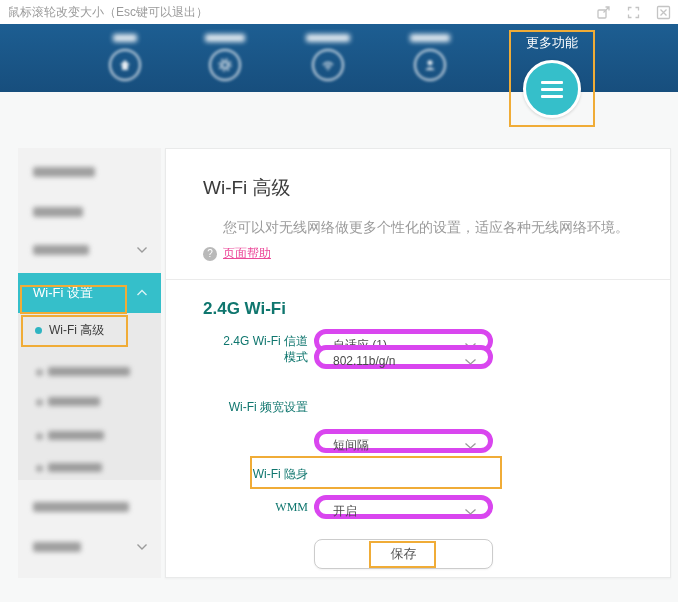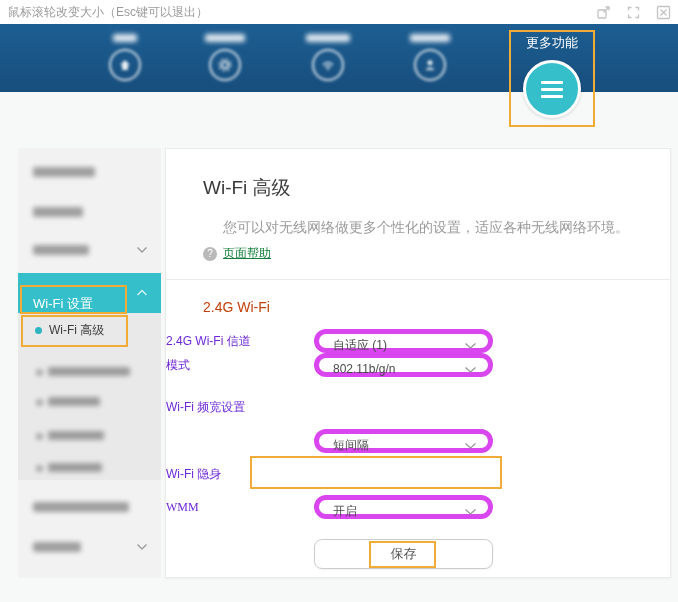--- a/index.html
+++ b/index.html
@@ -28,39 +28,39 @@
   .more-label { color:#ffffff; font-size:13px; line-height:16px; margin-top:5px; }
   .more-circle { width:58px; height:58px; margin:9px auto 0; background:#35bfca; border:3px solid #ffffff;
     border-radius:50%; display:flex; flex-direction:column; align-items:center; justify-content:center; gap:4px;
     box-shadow:0 1px 3px rgba(0,0,0,.15); cursor:pointer; }
   .ham-bar { width:22px; height:3px; background:#ffffff; border-radius:1px; }
   
   .sidebar { position:absolute; left:18px; top:148px; width:143px; height:430px; background:#f2f2f2; }
   .bbar { position:absolute; height:10px; background:#7b7b7b; border-radius:2px; filter:blur(2.6px); opacity:.7; }
   .side-chev { position:absolute; width:12px; height:8px; }
   .side-row-active-parent { position:absolute; left:0; top:125px; width:143px; height:40px; background:#35bfca; }
-  .side-row-active-parent .lbl { position:absolute; left:15px; top:0; line-height:40px; font-size:13px; color:#ffffff;margin-top:11px; }
+  .side-row-active-parent .lbl { position:absolute; left:15px; top:0; line-height:40px; font-size:13px; color:#ffffff; }
   .submenu { position:absolute; left:0; top:165px; width:143px; height:167px; background:#e9e9e9; }
   .sub-active { position:absolute; left:0; top:0; width:143px; height:34px; cursor:pointer; }
   .sub-dot { position:absolute; left:17px; top:14px; width:7px; height:7px; border-radius:50%; background:#2fb4c2; }
   .sub-active .lbl { position:absolute; left:31px; top:0; line-height:34px; font-size:12px; color:#3c3c3c; }
   .sub-tick { position:absolute; width:7px; height:7px; background:#9a9a9a; border-radius:1px; filter:blur(2.2px); opacity:.7; }
   
   .main { position:absolute; left:165px; top:148px; width:506px; height:430px; background:#ffffff;
     border:1px solid #e9eaea; box-shadow:0 1px 2px rgba(0,0,0,.04); }
   .page-title { position:absolute; left:37px; top:26px; font-size:19px; color:#3a3a3a; }
   .page-desc { position:absolute; left:37px; top:70px; font-size:14px; color:#9b9b9b;margin-left:20px; }
   .help-link { position:absolute; left:37px; top:96px; display:flex; align-items:center; gap:6px; cursor:pointer; }
   .help-icon { width:14px; height:14px; border-radius:50%; background:#b9b9b9; color:#ffffff; font-size:10px;
     line-height:14px; text-align:center; }
-  .help-text { font-size:12px; color:#15803d; text-decoration:underline; }
+  .help-text { font-size:12px; color:#ec4899; text-decoration:underline; }
   .divider { position:absolute; left:0; top:130px; width:100%; height:1px; background:#ebebeb; }
-  .section-title { position:absolute; left:37px; top:150px; font-size:14px; font-weight:normal; color:#c2410c; }
+  .section-title { position:absolute; left:37px; top:150px; font-size:17px; font-weight:bold; color:#0f766e; }
   .form-row { position:absolute; left:0; width:506px; height:24px; }
-  .form-label { position:absolute; left:0; width:142px; line-height:24px; font-size:12px; color:#6d28d9; }
+  .form-label { position:absolute; left:0; width:142px; text-align:right; line-height:24px; font-size:12px; color:#0f766e; }
   .dropdown { position:absolute; left:148px; top:0; width:179px; height:24px; background:#ffffff;
     border:5px solid #d946ef; border-radius:12px; cursor:pointer; }
   .dropdown .val { position:absolute; left:14px; top:0; line-height:22px; font-size:12px; color:#4a4a4a; }
   .dropdown .chev { position:absolute; right:11px; top:8px; }
   .save-btn { position:absolute; left:148px; top:390px; width:179px; height:30px; background:#ffffff;
     border:1px solid #cccccc; border-radius:8px; font-size:13px; color:#555;
     font-family:Liberation Sans, sans-serif; cursor:pointer; box-shadow:0 1px 2px rgba(0,0,0,.05); }
   
   .ann { position:absolute; border:2px solid #f0ac37; pointer-events:none; z-index:20; }
 </style>
@@ -189,21 +189,21 @@
   <div class="form-row" style="top: 180px;">
     <span class="form-label">2.4G Wi-Fi 信道</span>
     <div class="dropdown">
       <span class="val">自适应 (1)</span>
       <svg class="chev" width="13" height="8" viewBox="0 0 13 8" fill="none" stroke="#999" stroke-width="1.3">
             <path d="M1.5 1.5 L6.5 6 L11.5 1.5"></path>
           </svg>
     </div>
   </div>
 
-  <div class="form-row" style="top: 204px;">
+  <div class="form-row" style="top: 196px;">
     <span class="form-label">模式</span>
     <div class="dropdown">
       <span class="val">802.11b/g/n</span>
       <svg class="chev" width="13" height="8" viewBox="0 0 13 8" fill="none" stroke="#999" stroke-width="1.3">
             <path d="M1.5 1.5 L6.5 6 L11.5 1.5"></path>
           </svg>
     </div>
   </div>
 
   <div class="form-row" style="top: 246px;">

